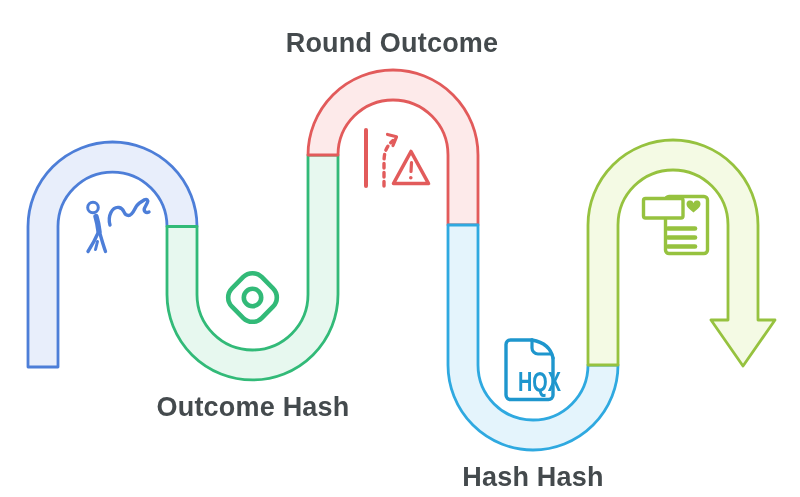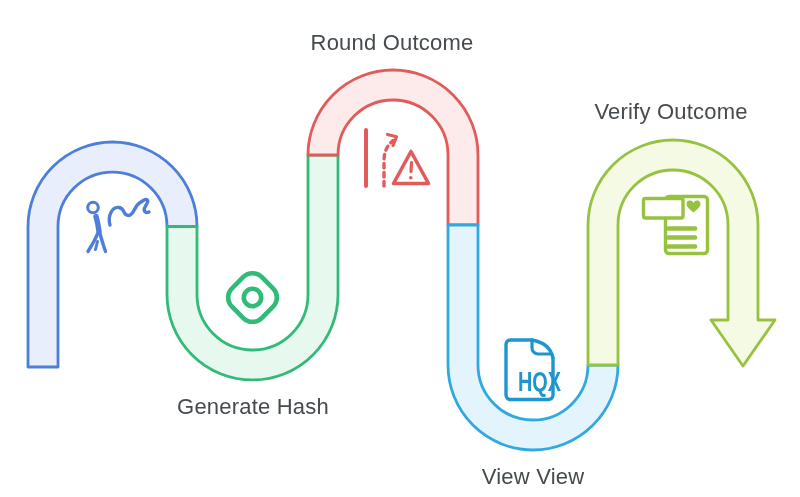--- a/index.html
+++ b/index.html
@@ -27,21 +27,21 @@
   .s4-heart{fill:var(--s4-icon);stroke:none}
   .s4-band{fill:#ffffff;stroke:var(--s4-icon)}
   .hqx-text{
     fill:var(--s3-icon);
     font-family:"Liberation Sans",sans-serif;
     font-weight:bold;font-size:28px;
   }
   .step-label{
     position:absolute;
     transform:translateX(-50%);
-    font-size:22px;font-weight:400;line-height:24px;
+    font-size:27px;font-weight:700;line-height:24px;
     color:var(--label-color,#444a4d);
     white-space:nowrap;letter-spacing:.2px;
   }
   .lbl-start{left:113px;top:101px}
   .lbl-outcome{left:392px;top:31px}
   .lbl-generate{left:253px;top:395px}
   .lbl-view{left:533px;top:465px}
   .lbl-verify{left:671px;top:100px}
 </style>
 </head>
@@ -90,17 +90,16 @@
     <g>
       <rect class="ic s4-ic" x="665.5" y="196.5" width="42" height="57" rx="3.5" stroke-width="3.4"></rect>
       <rect class="s4-band" x="643.5" y="198.5" width="39.5" height="19.5" rx="2" stroke-width="3.4"></rect>
       <path class="s4-heart" d="M 693.5,212.5 C 690.5,209.5 686.5,207.5 686.5,204 A 3.6,3.6 0 0 1 693.5,203 A 3.6,3.6 0 0 1 700.5,204 C 700.5,207.5 696.5,209.5 693.5,212.5 Z"></path>
       <path class="ic s4-ic" stroke-width="4.6" stroke-linecap="butt" d="M 668,228.5 L 695,228.5"></path>
       <path class="ic s4-ic" stroke-width="4.6" stroke-linecap="butt" d="M 668,237.5 L 695,237.5"></path>
       <path class="ic s4-ic" stroke-width="4.6" stroke-linecap="butt" d="M 668,246.5 L 695,246.5"></path>
     </g>
   </svg>
 
-  <div class="step-label lbl-generate">Generate Hash</div>
+  <div class="step-label lbl-generate">Outcome Hash</div>
   <div class="step-label lbl-outcome">Round Outcome</div>
-  <div class="step-label lbl-view">View View</div>
-  <div class="step-label lbl-verify">Verify Outcome</div>
+  <div class="step-label lbl-view">Hash Hash</div>
 </div>
 
 </body></html>

